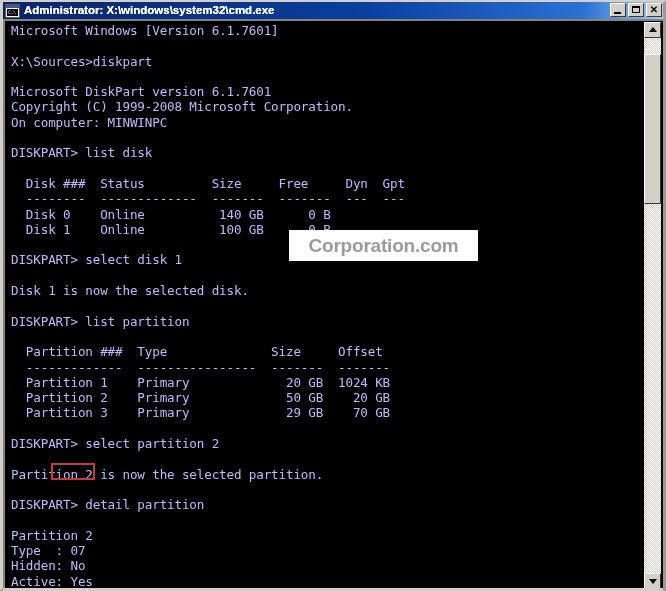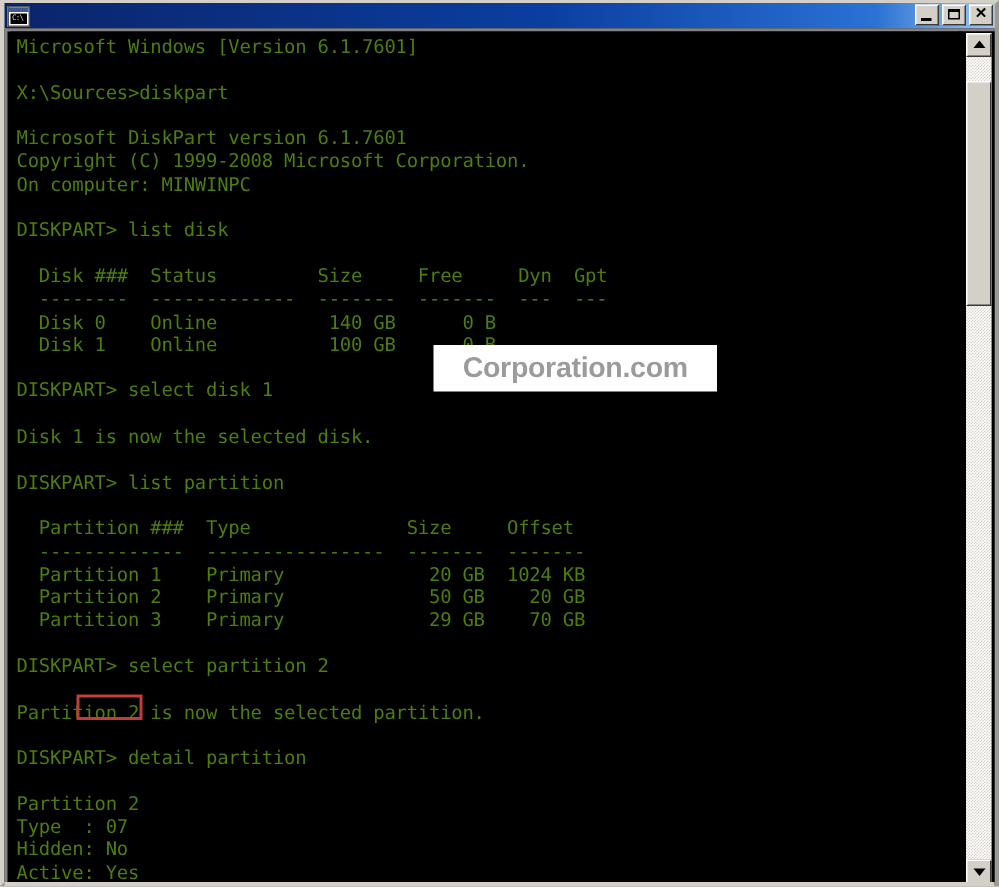--- a/index.html
+++ b/index.html
@@ -168,21 +168,21 @@
     line-height: 15.3px;
     letter-spacing: -0.15px;
     white-space: pre;
     padding-left: 4px;
     padding-top: 2px;
     box-sizing: border-box;
   }
   .console .line {
     height: 15.3px;
     white-space: pre;
-    color: #4d7c0f;
+    color: #c4b5fd;
   }
 
   
   .vscroll {
     position: absolute;
     right: 0px;
     top: 0px;
     width: 24px;
     height: 569px;
     background: #000000;
@@ -291,20 +291,21 @@
 <body>
 
 <div class="window">
   <div class="frame"></div>
 
   <div class="titlebar">
     <div class="title-icon">
       <div class="ti-bar"></div>
       <div class="ti-body">C:\</div>
     </div>
+    <div class="title-text">Administrator: X:\windows\system32\cmd.exe</div>
   </div>
 
   <div class="winbtns">
     <div class="winbtn min">
       <div class="gl"></div>
     </div>
     <div class="winbtn max">
       <div class="gl"></div>
     </div>
     <div class="winbtn close">

